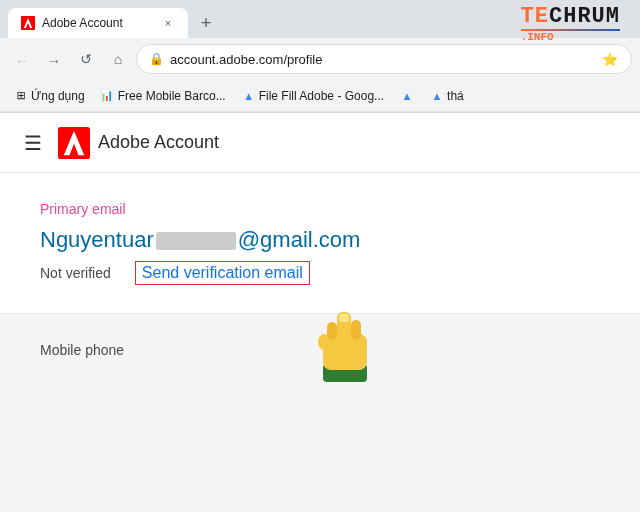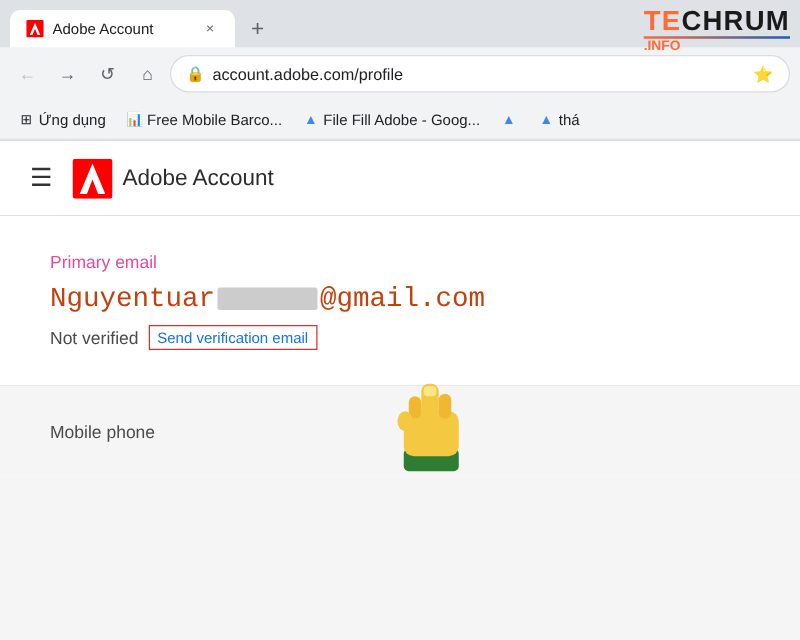--- a/index.html
+++ b/index.html
@@ -10,21 +10,21 @@
 
     
     .tab-bar { display: flex; align-items: center; padding: 8px 0 0 8px; height: 38px; background: #dee1e6; }
     .tab { display: flex; align-items: center; background: #fff; border-radius: 8px 8px 0 0; padding: 0 12px; height: 30px; min-width: 180px; max-width: 240px; font-size: 12px; color: #202124; position: relative; }
     .tab-favicon { width: 16px; height: 16px; margin-right: 6px; display: flex; align-items: center; justify-content: center; }
     .tab-title { flex: 1; overflow: hidden; white-space: nowrap; text-overflow: ellipsis; font-size: 12px; }
     .tab-close { margin-left: 6px; width: 16px; height: 16px; display: flex; align-items: center; justify-content: center; border-radius: 50%; cursor: pointer; font-size: 11px; color: #5f6368; }
     .tab-new { margin-left: 4px; width: 28px; height: 28px; display: flex; align-items: center; justify-content: center; border-radius: 50%; cursor: pointer; font-size: 18px; color: #5f6368; }
 
     
-    .watermark { position: absolute; top: 6px; right: 8px; font-family: Liberation Sans, sans-serif; z-index: 100; margin-left: 43px; }
+    .watermark { position: absolute; top: 6px; right: 20px; font-family: Liberation Mono, monospace; z-index: 100; margin-left: 43px; }
     .watermark-tech { font-size: 22px; font-weight: 900; color: #e8e8e8; letter-spacing: 1px; line-height: 1; }
     .watermark-tech span.t { color: #ff6b35; }
     .watermark-tech span.e { color: #ff6b35; }
     .watermark-tech span.c { color: #1a1a1a; }
     .watermark-tech span.h { color: #1a1a1a; }
     .watermark-tech span.r { color: #1a1a1a; }
     .watermark-tech span.u { color: #1a1a1a; }
     .watermark-tech span.m { color: #1a1a1a; }
     .watermark-info { font-size: 11px; font-weight: bold; color: #1a1a1a; text-align: left; }
     .watermark-info span { color: #ff6b35; }
@@ -51,24 +51,24 @@
     .adobe-header { background: #fff; display: flex; align-items: center; padding: 14px 24px; border-bottom: 1px solid #e0e0e0; height: 60px; }
     .hamburger { font-size: 20px; color: #333; cursor: pointer; margin-right: 16px; }
     .adobe-logo { display: flex; align-items: center; gap: 8px; }
     .adobe-logo-icon { width: 32px; height: 32px; }
 
     
     .content { background: #fff; margin: 0; padding: 0; }
 
     .section { padding: 28px 40px; border-bottom: 1px solid #e8e8e8; background: #fff; }
     .section-title { font-size: 14px; color: #ec4899; margin-bottom: 10px; }
-    .email-display { font-size: 22px; color: #c2410c; margin-bottom: 8px; font-family: Liberation Mono, monospace; }
+    .email-display { font-size: 22px; color: #0369a1; margin-bottom: 8px; }
     .email-blur { display: inline-block; background: #ccc; color: transparent; border-radius: 2px; vertical-align: middle; width: 80px; height: 18px; margin: 0 2px; }
-    .verification-row { display: flex; align-items: center; gap: 8px; font-size: 14px; color: #4a4a4a; }
-    .send-link { color: #1473e6; text-decoration: none; font-size: 12px; border: 1.5px solid #e03030; padding: 2px 6px; cursor: pointer; }
+    .verification-row { display: flex; align-items: center; gap: 24px; font-size: 14px; color: #4a4a4a; }
+    .send-link { color: #1473e6; text-decoration: none; font-size: 16px; border: 1.5px solid #e03030; padding: 2px 6px; cursor: pointer; }
 
     .bottom-section { padding: 28px 40px; background: #f5f5f5; }
     .bottom-title { font-size: 14px; color: #4a4a4a; }
   </style>
 </head>
 <body>
 
 <div style="position: relative;">
 
   <div class="watermark">

